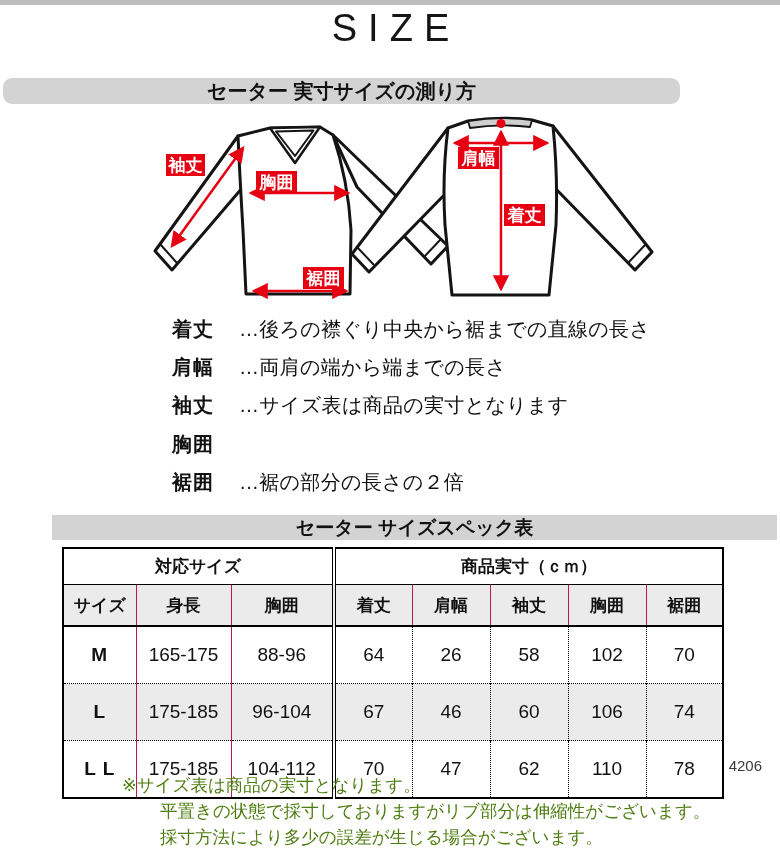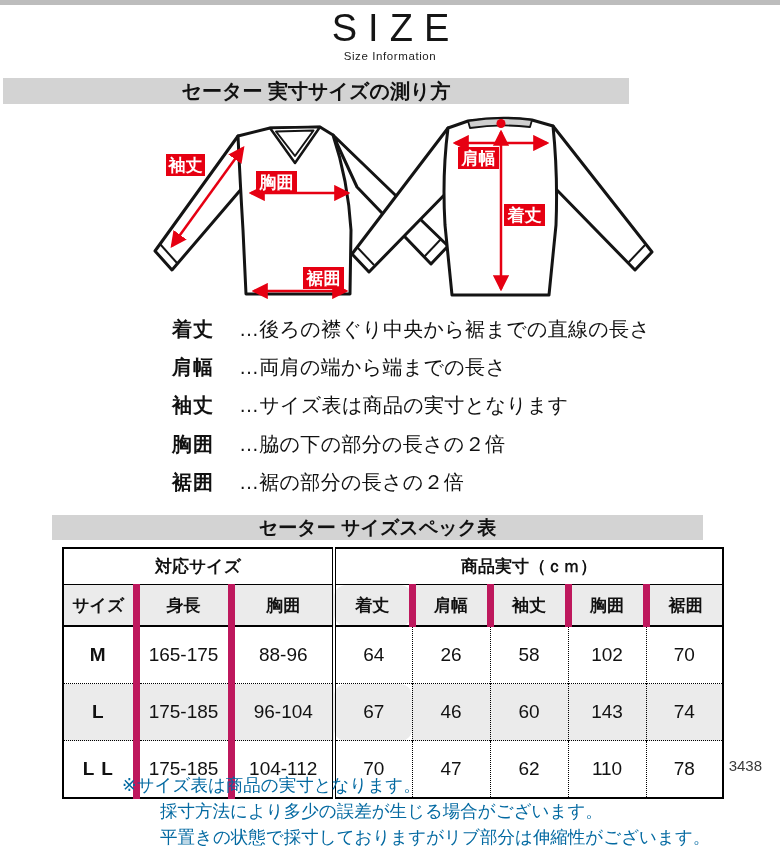--- a/index.html
+++ b/index.html
@@ -14,58 +14,57 @@
     padding-left:12px;box-sizing:border-box;
   }
   .size-sub{
     position:absolute;left:0;top:50px;width:780px;text-align:center;
     font-size:11.5px;letter-spacing:.6px;color:#222;
   }
   .gray-bar{
     position:absolute;background:#d3d3d3;text-align:center;color:#111;
     font-weight:bold;
   }
-  .bar1{left:3px;top:78px;width:626px;height:26px;font-size:20px;line-height:26px;}
-  .bar2{left:52px;top:515px;width:651px;height:25px;font-size:19px;line-height:25px;}
+  .bar1{left:3px;top:78px;width:677px;height:26px;font-size:20px;line-height:26px;border-radius:9px;}
+  .bar2{left:52px;top:515px;width:725px;height:25px;font-size:19px;line-height:25px;}
   .diagram{position:absolute;left:0;top:105px;}
   .defs{position:absolute;left:172px;top:310px;}
   .def-row{height:38.4px;display:flex;align-items:center;font-size:20px;}
   .def-term{font-weight:bold;margin-right:9px;letter-spacing:1px;}
   .def-desc{letter-spacing:.3px;margin-left:16px;}
   table.spec{
     position:absolute;left:62px;top:547px;width:660px;
     border-collapse:collapse;table-layout:fixed;
     border:2px solid #000;
   }
   table.spec th,table.spec td{
     text-align:center;vertical-align:middle;padding:4px;
     font-family:"Liberation Sans","DejaVu Sans",sans-serif;
   }
   tr.grp-row th{height:27px;font-size:17px;font-weight:bold;background:#fff;border-bottom:1px solid #000;}
   tr.col-row th{height:32px;font-size:17px;font-weight:bold;background:#ebebeb;border-bottom:2px solid #000;font-family:Liberation Mono, monospace;}
   tr.data-row td{height:48px;font-size:19px;background:#fff;}
   tr.data-row.alt td{background:#ebebeb;}
   tr.data-row+tr.data-row td{border-top:1px dotted #000;}
   td.size-cell{font-weight:bold;font-size:20px;letter-spacing:1px;}
-  .v-solid{border-left:7px solid #be185d;}
+  .v-solid{border-left:1px solid #be185d;}
   .v-dot{border-left:1px dotted #000;}
-  .v-double{border-left:4px double #000;border-radius:12px;}
+  .v-double{border-left:4px double #000;}
   .code{position:absolute;top:757px;left:622px;width:140px;text-align:right;font-size:15px;color:#3a3a3a;}
-  .notes{position:absolute;left:122px;top:772px;font-size:17.5px;line-height:26px;color:#0369a1;}
+  .notes{position:absolute;left:122px;top:772px;font-size:17.5px;line-height:26px;color:#4d7c0f;}
   .note-line.indent{padding-left:38px;}
 </style>
 </head>
 <body>
 
 <div id="page">
 
   <div class="top-strip"></div>
 
   <div class="size-title">SIZE</div>
-  <div class="size-sub">Size Information</div>
 
   <div class="gray-bar bar1">セーター 実寸サイズの測り方</div>
 
   <svg class="diagram" width="780" height="200" viewBox="0 0 780 200">
     <defs>
       <marker id="ah" viewBox="0 0 10 10" refX="8.5" refY="5" markerWidth="6.5" markerHeight="6.5" orient="auto-start-reverse">
         <path d="M0,0 L10,5 L0,10 z" fill="#e60012"></path>
       </marker>
     </defs>
 
@@ -129,21 +128,20 @@
     <div class="def-row">
       <span class="def-term">肩幅</span>
       <span class="def-desc">…両肩の端から端までの長さ</span>
     </div>
     <div class="def-row">
       <span class="def-term">袖丈</span>
       <span class="def-desc">…サイズ表は商品の実寸となります</span>
     </div>
     <div class="def-row">
       <span class="def-term">胸囲</span>
-      <span class="def-desc">…脇の下の部分の長さの２倍</span>
     </div>
     <div class="def-row">
       <span class="def-term">裾囲</span>
       <span class="def-desc">…裾の部分の長さの２倍</span>
     </div>
   </div>
 
   <div class="gray-bar bar2">セーター サイズスペック表</div>
 
   <table class="spec">
@@ -182,37 +180,37 @@
       <td class="v-dot">102</td>
       <td class="v-dot">70</td>
     </tr>
     <tr class="data-row alt">
       <td class="size-cell">L</td>
       <td class="v-solid">175-185</td>
       <td class="v-solid">96-104</td>
       <td class="v-double">67</td>
       <td class="v-dot">46</td>
       <td class="v-dot">60</td>
-      <td class="v-dot">143</td>
+      <td class="v-dot">106</td>
       <td class="v-dot">74</td>
     </tr>
     <tr class="data-row">
       <td class="size-cell">L L</td>
       <td class="v-solid">175-185</td>
       <td class="v-solid">104-112</td>
       <td class="v-double">70</td>
       <td class="v-dot">47</td>
       <td class="v-dot">62</td>
       <td class="v-dot">110</td>
       <td class="v-dot">78</td>
     </tr>
   </tbody>
     </table>
 
-  <div class="code">3438</div>
+  <div class="code">4206</div>
 
   <div class="notes">
     <div class="note-line">※サイズ表は商品の実寸となります。</div>
+    <div class="note-line indent">平置きの状態で採寸しておりますがリブ部分は伸縮性がございます。</div>
     <div class="note-line indent">採寸方法により多少の誤差が生じる場合がございます。</div>
-    <div class="note-line indent">平置きの状態で採寸しておりますがリブ部分は伸縮性がございます。</div>
   </div>
 
 </div>
 
 </body></html>

